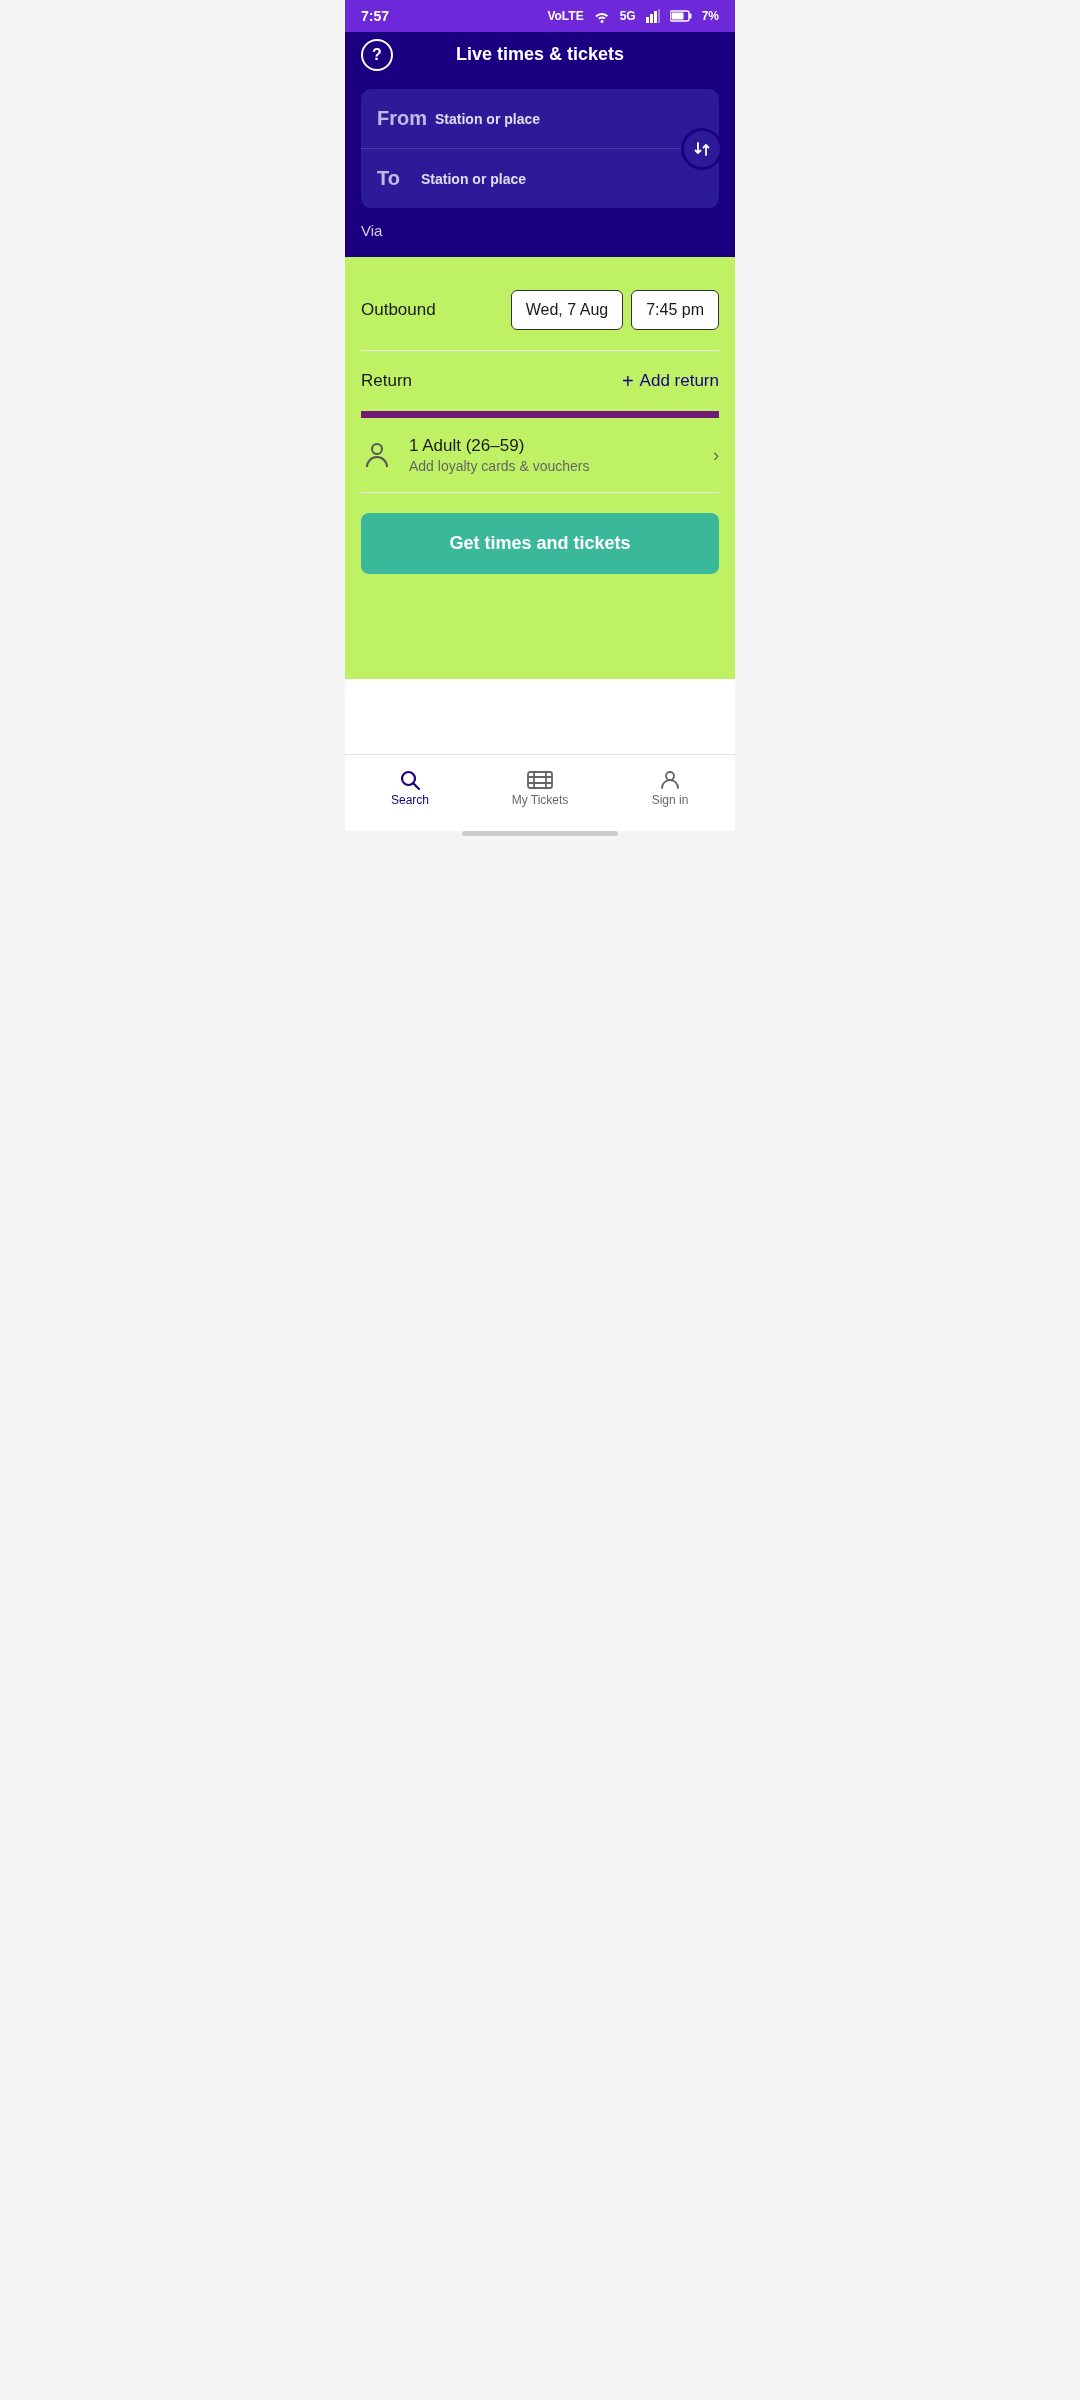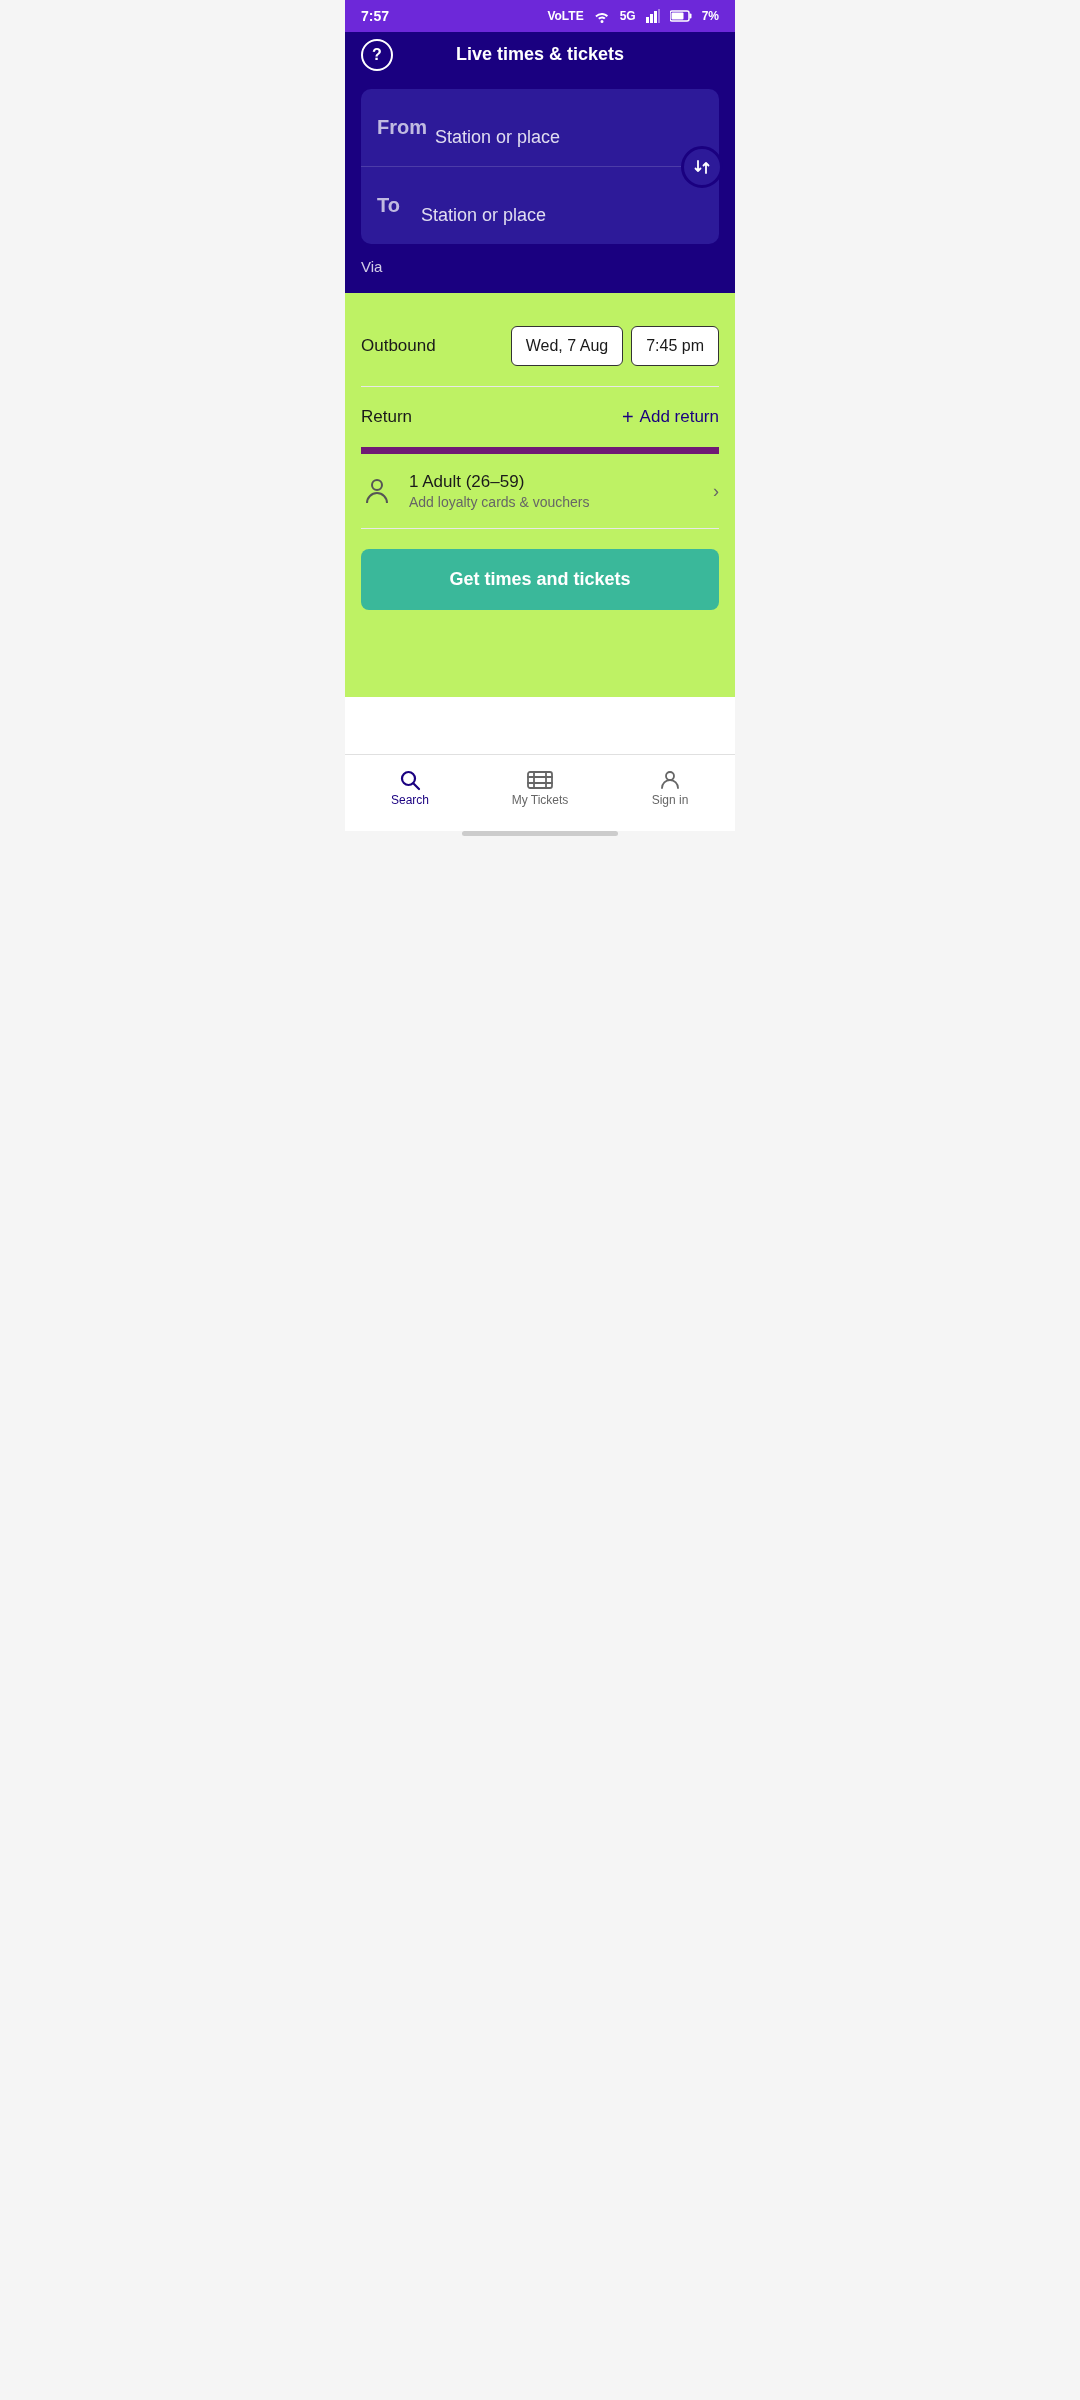--- a/index.html
+++ b/index.html
@@ -91,23 +91,22 @@
     .station-label {
       color: rgba(255,255,255,0.7);
       font-size: 20px;
       font-weight: 600;
       margin-right: 8px;
       min-width: 36px;
     }
 
     .station-placeholder {
       color: rgba(255,255,255,0.85);
-      font-size: 18px;
-      font-weight: 400;
-      margin-top: 20px;
+      font-size: 14px;
+      font-weight: 700;
     }
 
     .swap-button {
       position: absolute;
       right: -4px;
       top: 50%;
       transform: translateY(-50%);
       width: 42px;
       height: 42px;
       background: #2d1a99;

